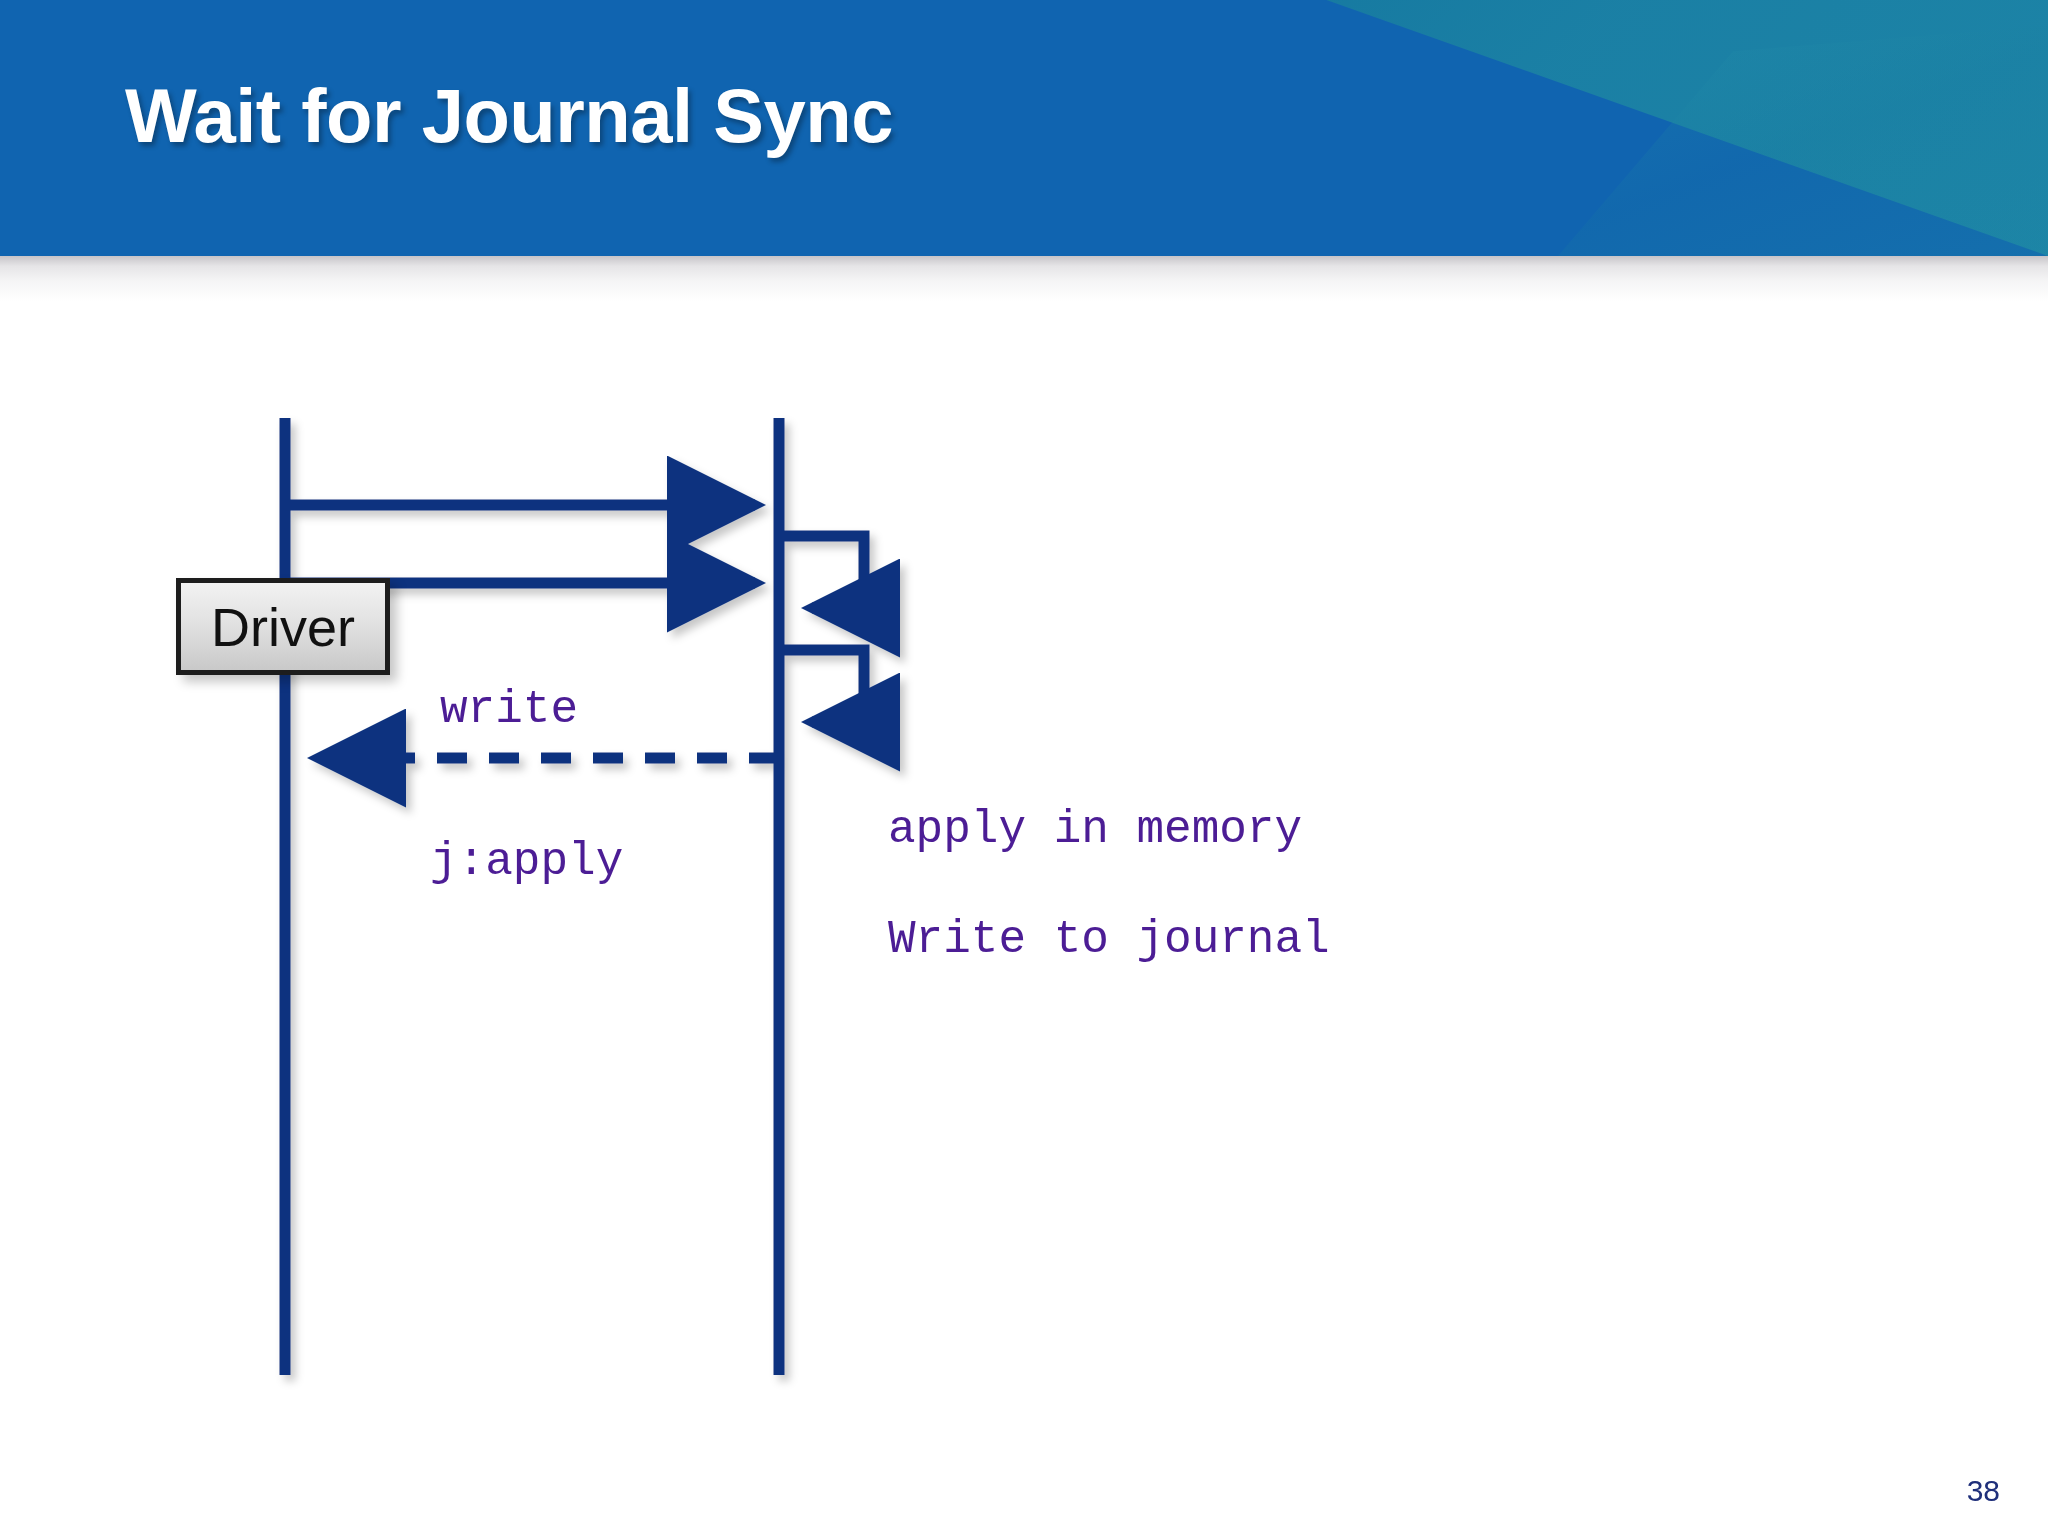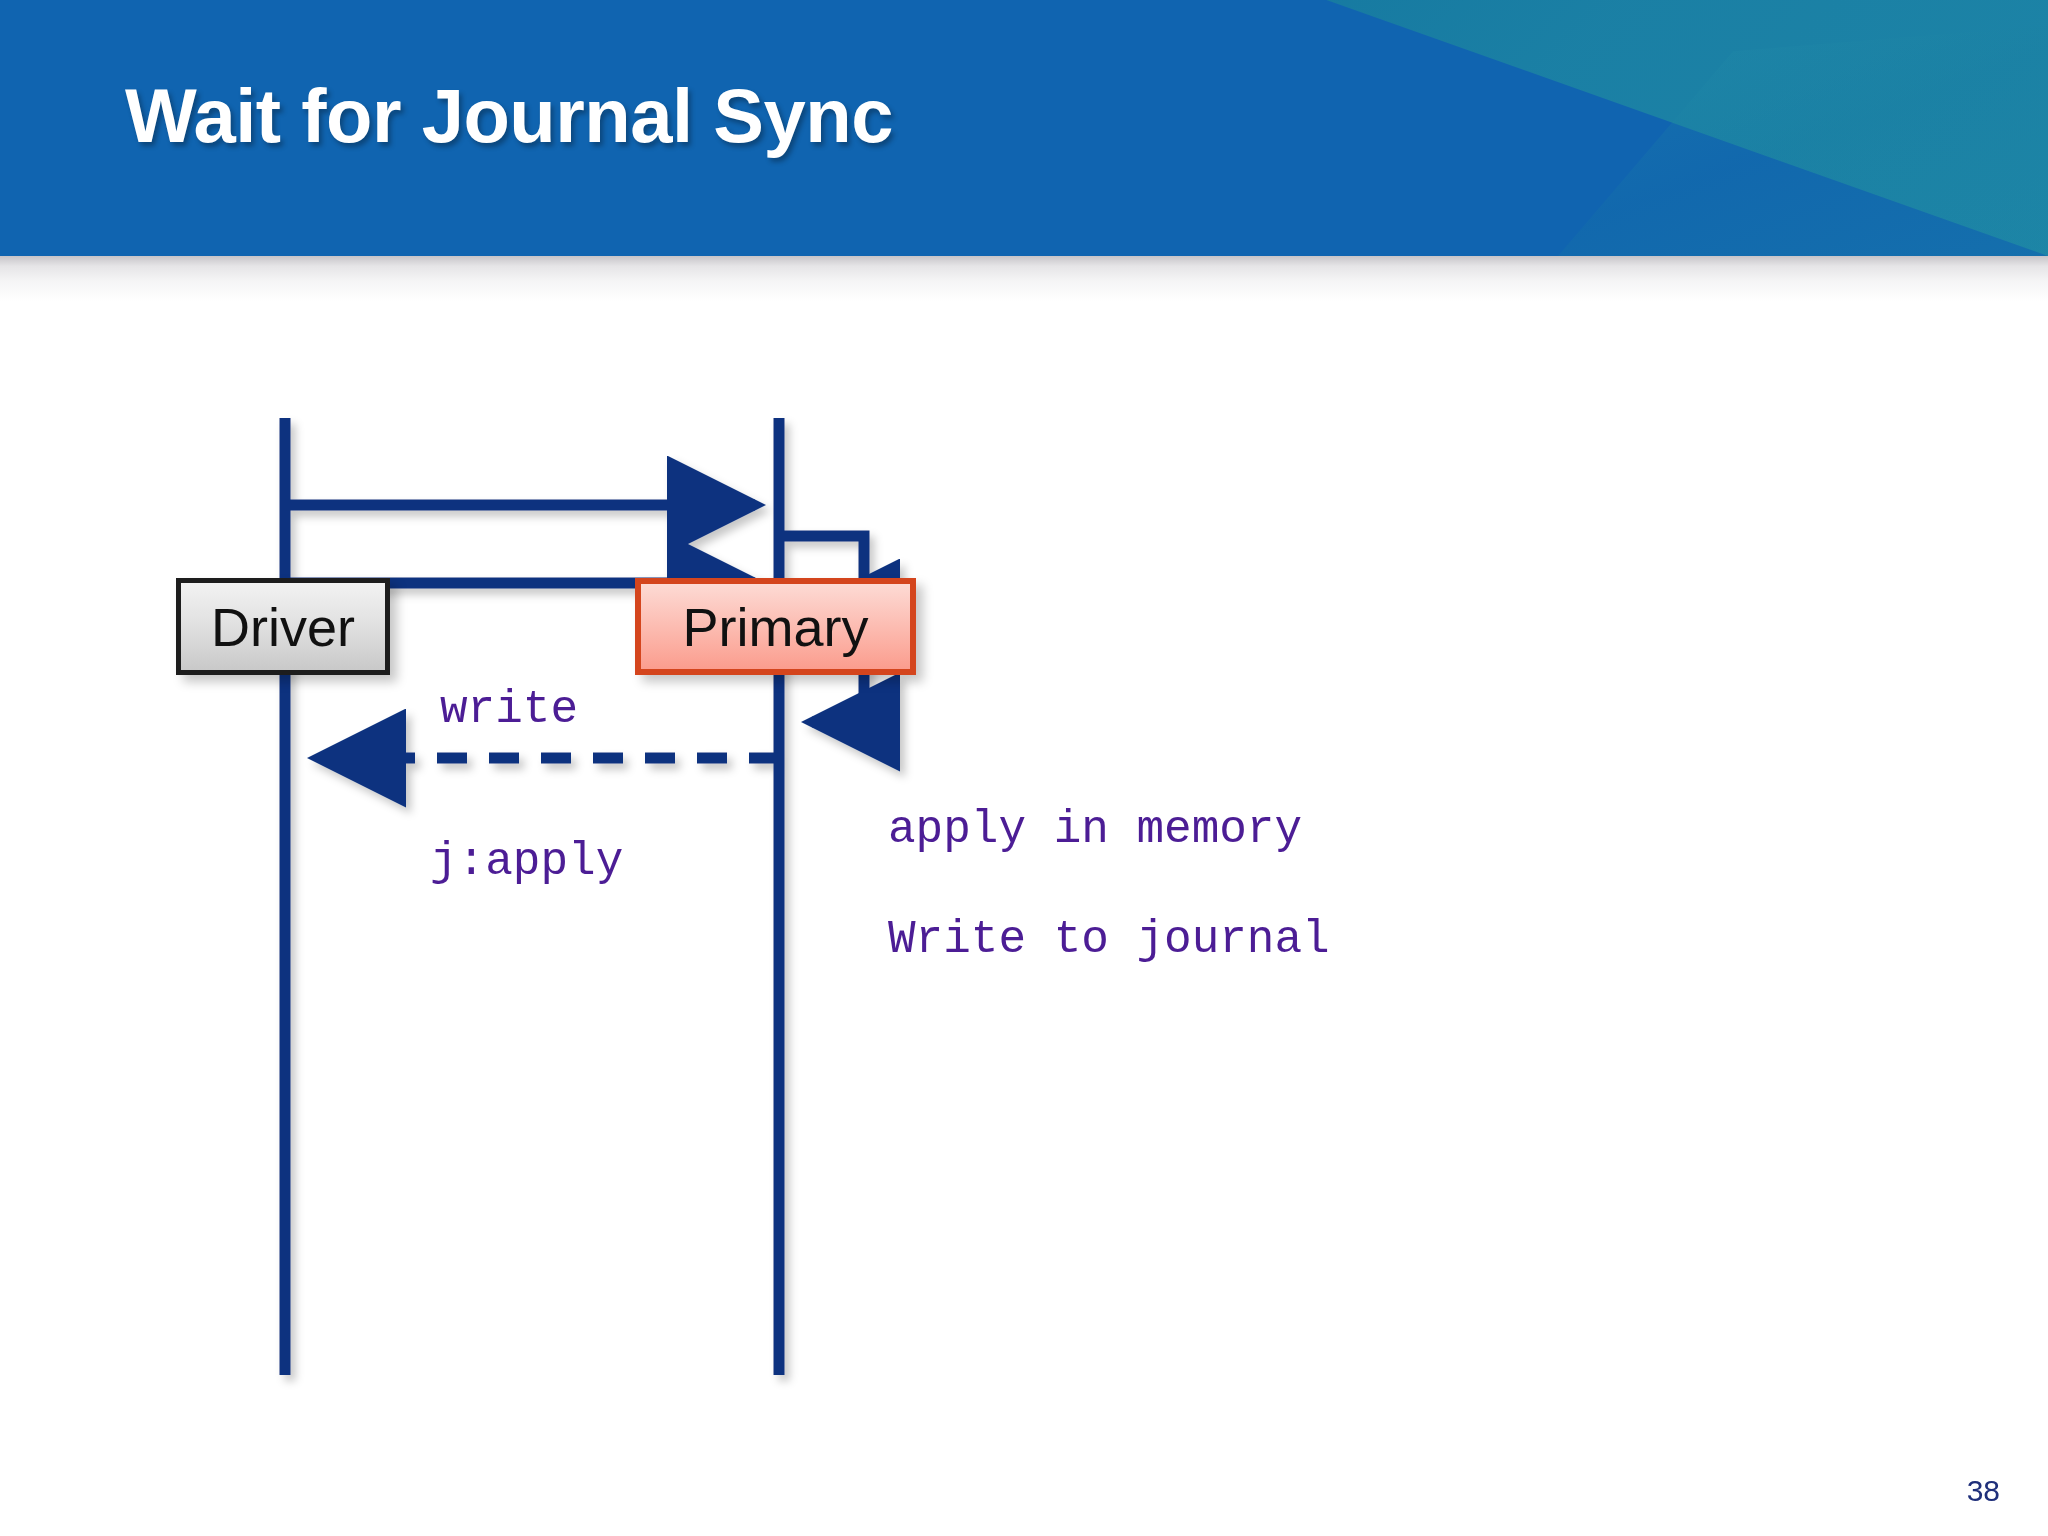--- a/index.html
+++ b/index.html
@@ -178,23 +178,20 @@
         <path d="M 779,394 L 864,394 L 864,466 L 812,466" fill="none" stroke="#11317f" stroke-width="11" marker-end="url(#arrow-left)"></path>
 
         <line x1="779" y1="502" x2="318" y2="502" stroke="#11317f" stroke-width="11" stroke-dasharray="30 22" marker-end="url(#arrow-left)"></line>
       </g>
     </svg>
 
     <div class="actor-box" id="actor-driver">
       <span>Driver</span>
     </div>
 
-    <div class="actor-box" id="actor-primary">
-      <span>Primary</span>
-    </div>
 
     <div class="msg-label" id="label-write">write</div>
 
 
     <div class="msg-label" id="label-jtrue">j:apply</div>
 
     <div class="msg-label" id="label-apply">apply in memory</div>
 
     <div class="msg-label" id="label-journal">Write to journal</div>
 

